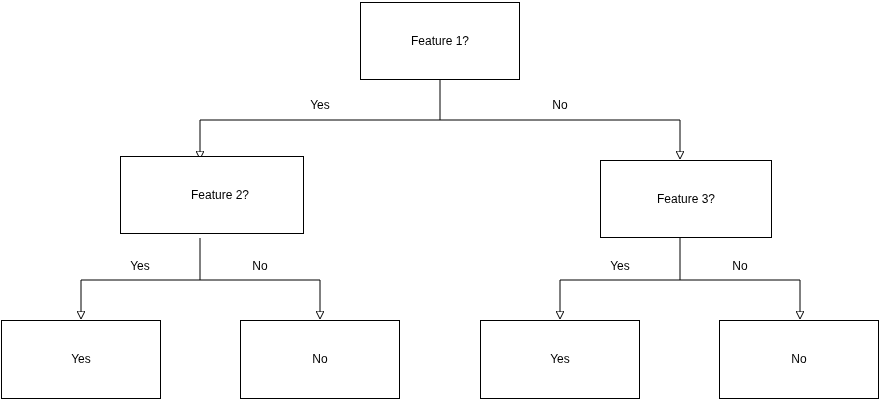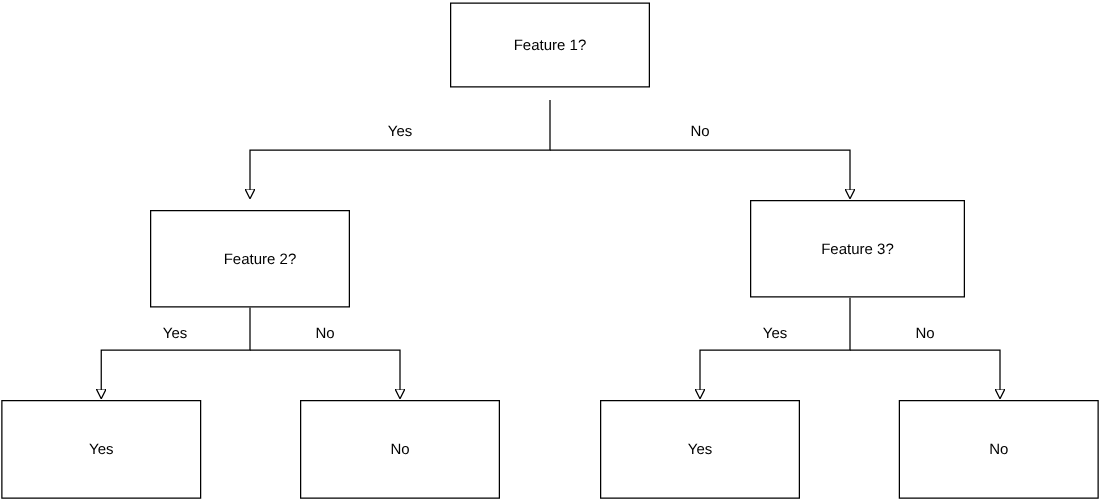--- a/index.html
+++ b/index.html
@@ -45,22 +45,22 @@
     height: 401px;
     pointer-events: none;
   }
   .wires path {
     fill: none;
     stroke: #000000;
     stroke-width: 1;
   }
 
   
-  .node-root  { left: 360px; top: 2px;   width: 160px; height: 68px; }
-  .node-f2    { left: 120px; top: 168px; width: 160px; height: 78px; padding-left: 16px; }
+  .node-root  { left: 360px; top: 2px;   width: 160px; height: 78px; }
+  .node-f2    { left: 120px; top: 156px; width: 184px; height: 78px; padding-left: 16px; }
   .node-f3    { left: 600px; top: 160px; width: 172px; height: 78px; }
   .node-leaf1 { left: 1px;   top: 320px; width: 160px; height: 79px; }
   .node-leaf2 { left: 240px; top: 320px; width: 160px; height: 79px; }
   .node-leaf3 { left: 480px; top: 320px; width: 160px; height: 79px; }
   .node-leaf4 { left: 719px; top: 320px; width: 160px; height: 79px; }
 
   
   .lbl-root-yes { left: 320px; top: 105px; }
   .lbl-root-no  { left: 560px; top: 105px; }
   .lbl-f2-yes   { left: 140px; top: 266px; }

